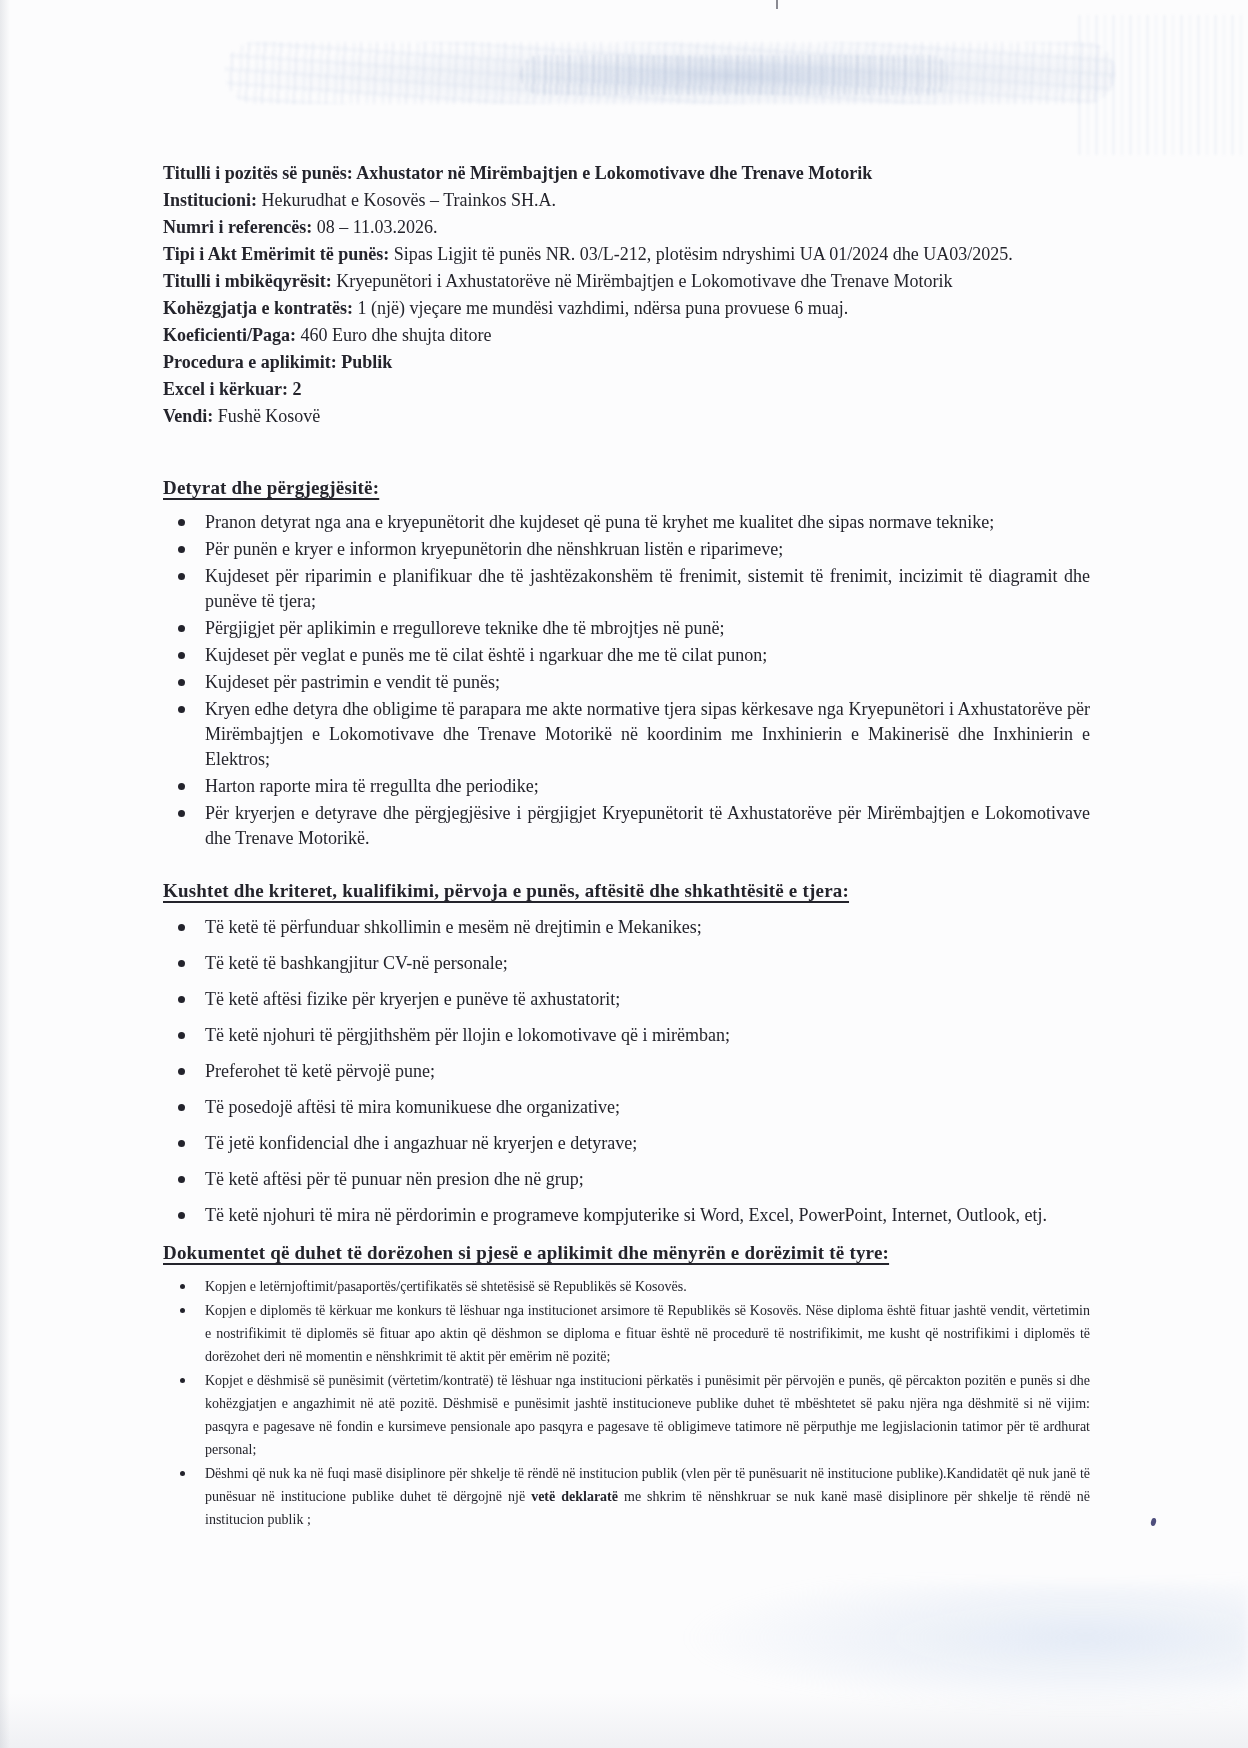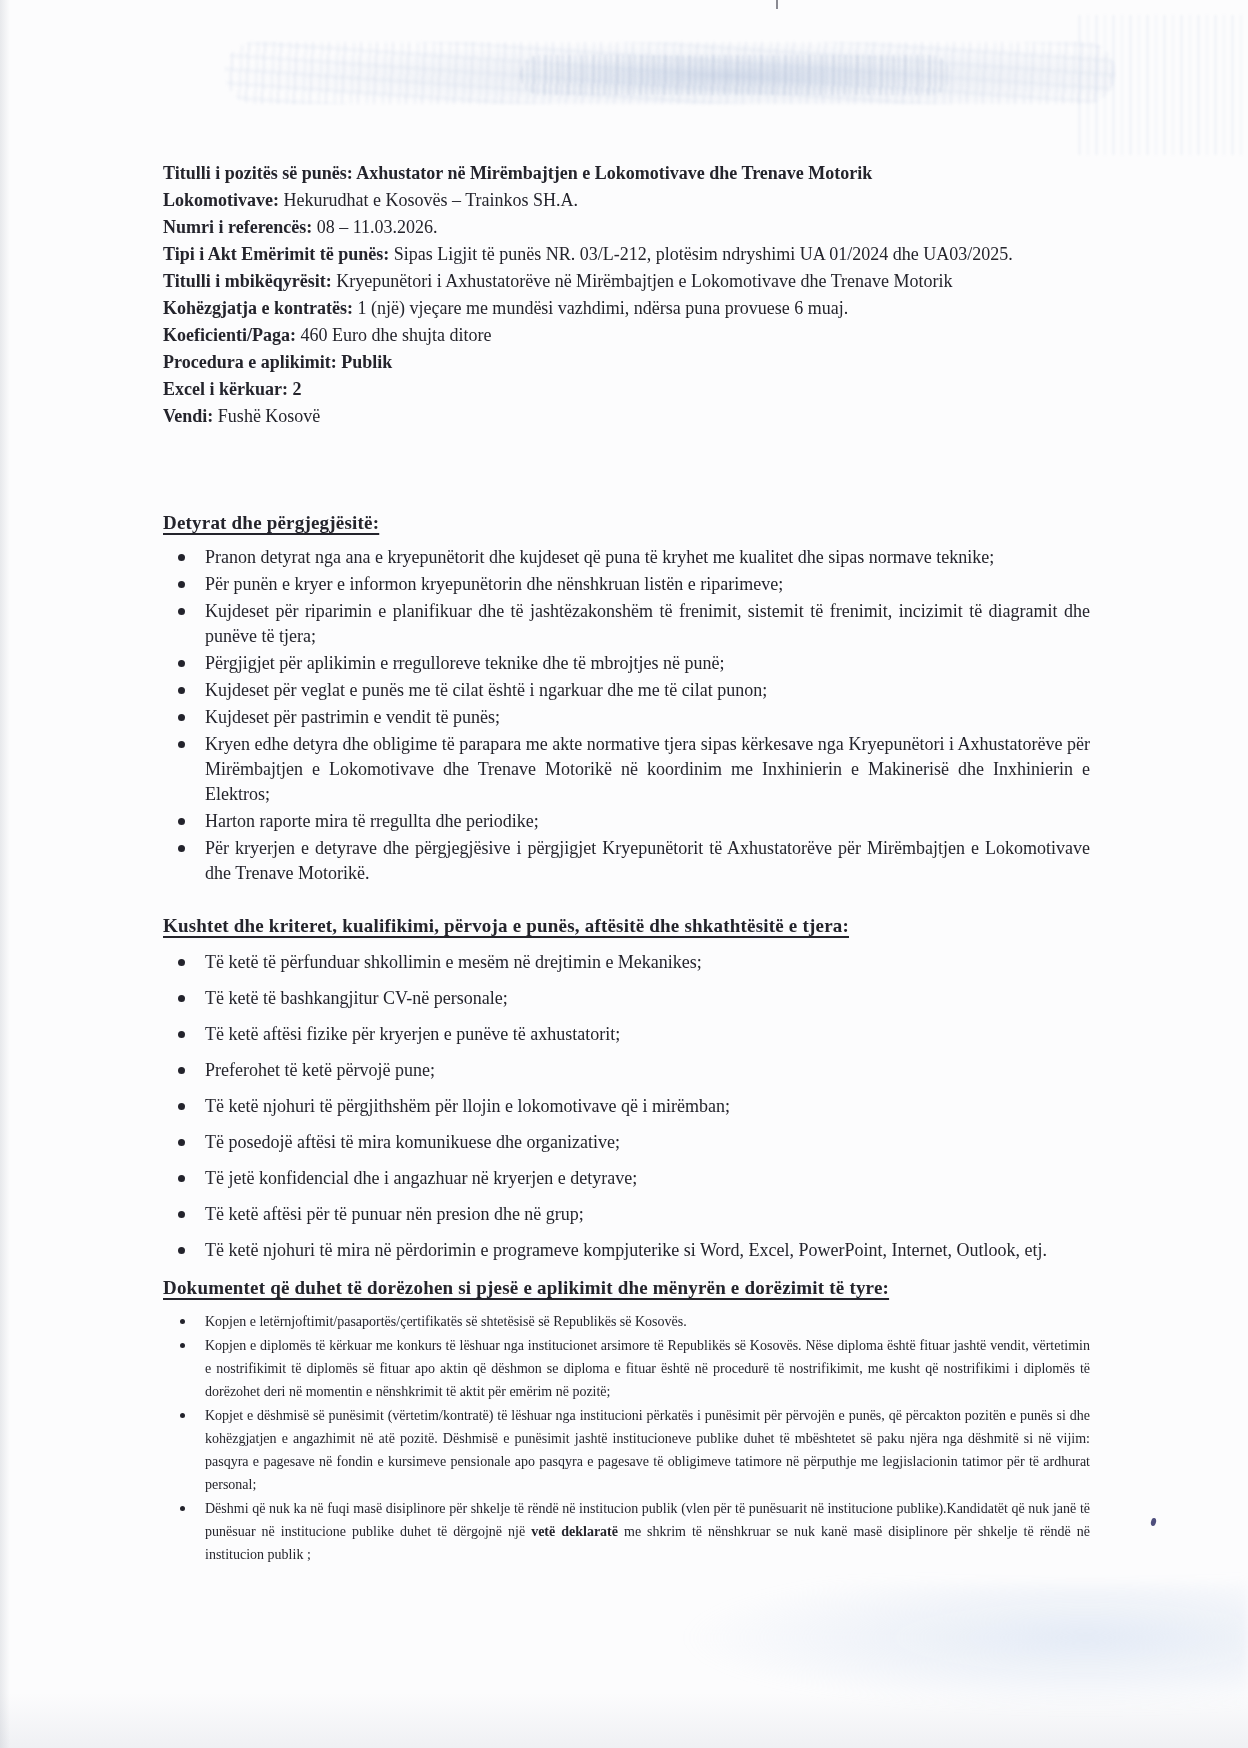--- a/index.html
+++ b/index.html
@@ -50,21 +50,21 @@
   }
   .tick-top { left:776px; top:0; width:2px; height:9px; background:#8a8a92; }
   .ink-dot { left:1151px; top:1518px; width:5px; height:8px; border-radius:50%; background:#4f4f7d; transform:rotate(14deg); }
 
   
   .content { position:absolute; left:163px; top:160px; width:927px; }
   .hline { margin:0; font-size:18px; line-height:27px; }
   .hline b { font-weight:bold; }
   .hline .val-bold { font-weight:bold; }
 
-  .section { margin-top:81px; }
+  .section { margin-top:46px; }
   .section.s1 { margin-top:28px; }
   .section.s2 { margin-top:14px; }
   .section-heading {
     margin:0 0 10px 0;
     font-size:19px; line-height:24px; font-weight:bold;
     text-decoration:underline;
     text-decoration-thickness:1.5px;
     text-underline-offset:4px;
     letter-spacing:.2px;
   }
@@ -93,21 +93,21 @@
   <div class="artifact streaks-tr"></div>
   <div class="artifact tint-br"></div>
   <div class="artifact band-bottom"></div>
   <div class="artifact edge-left"></div>
   <div class="artifact tick-top"></div>
   <div class="artifact ink-dot"></div>
 
   <div class="content">
     <div>
         <p class="hline"><b>Titulli i pozitës së punës: </b><span class="val-bold">Axhustator në Mirëmbajtjen e Lokomotivave dhe Trenave Motorik</span></p>
-        <p class="hline"><b>Lokomotivave: </b><span>Hekurudhat e Kosovës – Trainkos SH.A.</span></p>
+        <p class="hline"><b>Institucioni: </b><span>Hekurudhat e Kosovës – Trainkos SH.A.</span></p>
         <p class="hline"><b>Numri i referencës: </b><span>08 – 11.03.2026.</span></p>
         <p class="hline"><b>Tipi i Akt Emërimit të punës: </b><span>Sipas Ligjit të punës  NR. 03/L-212, plotësim ndryshimi UA 01/2024 dhe UA03/2025.</span></p>
         <p class="hline"><b>Titulli i mbikëqyrësit: </b><span>Kryepunëtori i Axhustatorëve në Mirëmbajtjen e Lokomotivave dhe Trenave Motorik</span></p>
         <p class="hline"><b>Kohëzgjatja e kontratës: </b><span>1 (një) vjeçare me mundësi vazhdimi, ndërsa puna provuese 6 muaj.</span></p>
         <p class="hline"><b>Koeficienti/Paga: </b><span>460 Euro dhe shujta ditore</span></p>
         <p class="hline"><b>Procedura e aplikimit: </b><span class="val-bold">Publik</span></p>
         <p class="hline"><b>Excel i kërkuar: </b><span class="val-bold">2</span></p>
         <p class="hline"><b>Vendi: </b><span>Fushë Kosovë</span></p>
       </div>
     <div>
@@ -124,22 +124,22 @@
             <li>Harton raporte mira të rregullta dhe periodike;</li>
             <li>Për kryerjen e detyrave dhe përgjegjësive i përgjigjet Kryepunëtorit të Axhustatorëve për Mirëmbajtjen e Lokomotivave dhe Trenave Motorikë.</li>
           </ul>
         </div>
         <div class="section s1">
           <h2 class="section-heading">Kushtet dhe kriteret, kualifikimi, përvoja e punës, aftësitë dhe shkathtësitë e tjera:</h2>
           <ul class="bullets large">
             <li>Të ketë të përfunduar shkollimin e mesëm në drejtimin e Mekanikes;</li>
             <li>Të ketë të bashkangjitur CV-në personale;</li>
             <li>Të ketë aftësi fizike për kryerjen e punëve të axhustatorit;</li>
+            <li>Të ketë njohuri të përgjithshëm për llojin e lokomotivave që i mirëmban;</li>
             <li>Preferohet të ketë përvojë pune;</li>
-            <li>Të ketë njohuri të përgjithshëm për llojin e lokomotivave që i mirëmban;</li>
             <li>Të posedojë aftësi të mira komunikuese dhe organizative;</li>
             <li>Të jetë konfidencial dhe i angazhuar në kryerjen e detyrave;</li>
             <li>Të ketë aftësi për të punuar nën presion dhe në grup;</li>
             <li>Të ketë njohuri të mira në përdorimin e programeve kompjuterike si Word, Excel, PowerPoint, Internet, Outlook, etj.</li>
           </ul>
         </div>
         <div class="section s2">
           <h2 class="section-heading">Dokumentet që duhet të dorëzohen si pjesë e aplikimit dhe mënyrën e dorëzimit të tyre:</h2>
           <ul class="bullets small">
             <li>Kopjen e letërnjoftimit/pasaportës/çertifikatës së shtetësisë së Republikës së Kosovës.</li>

